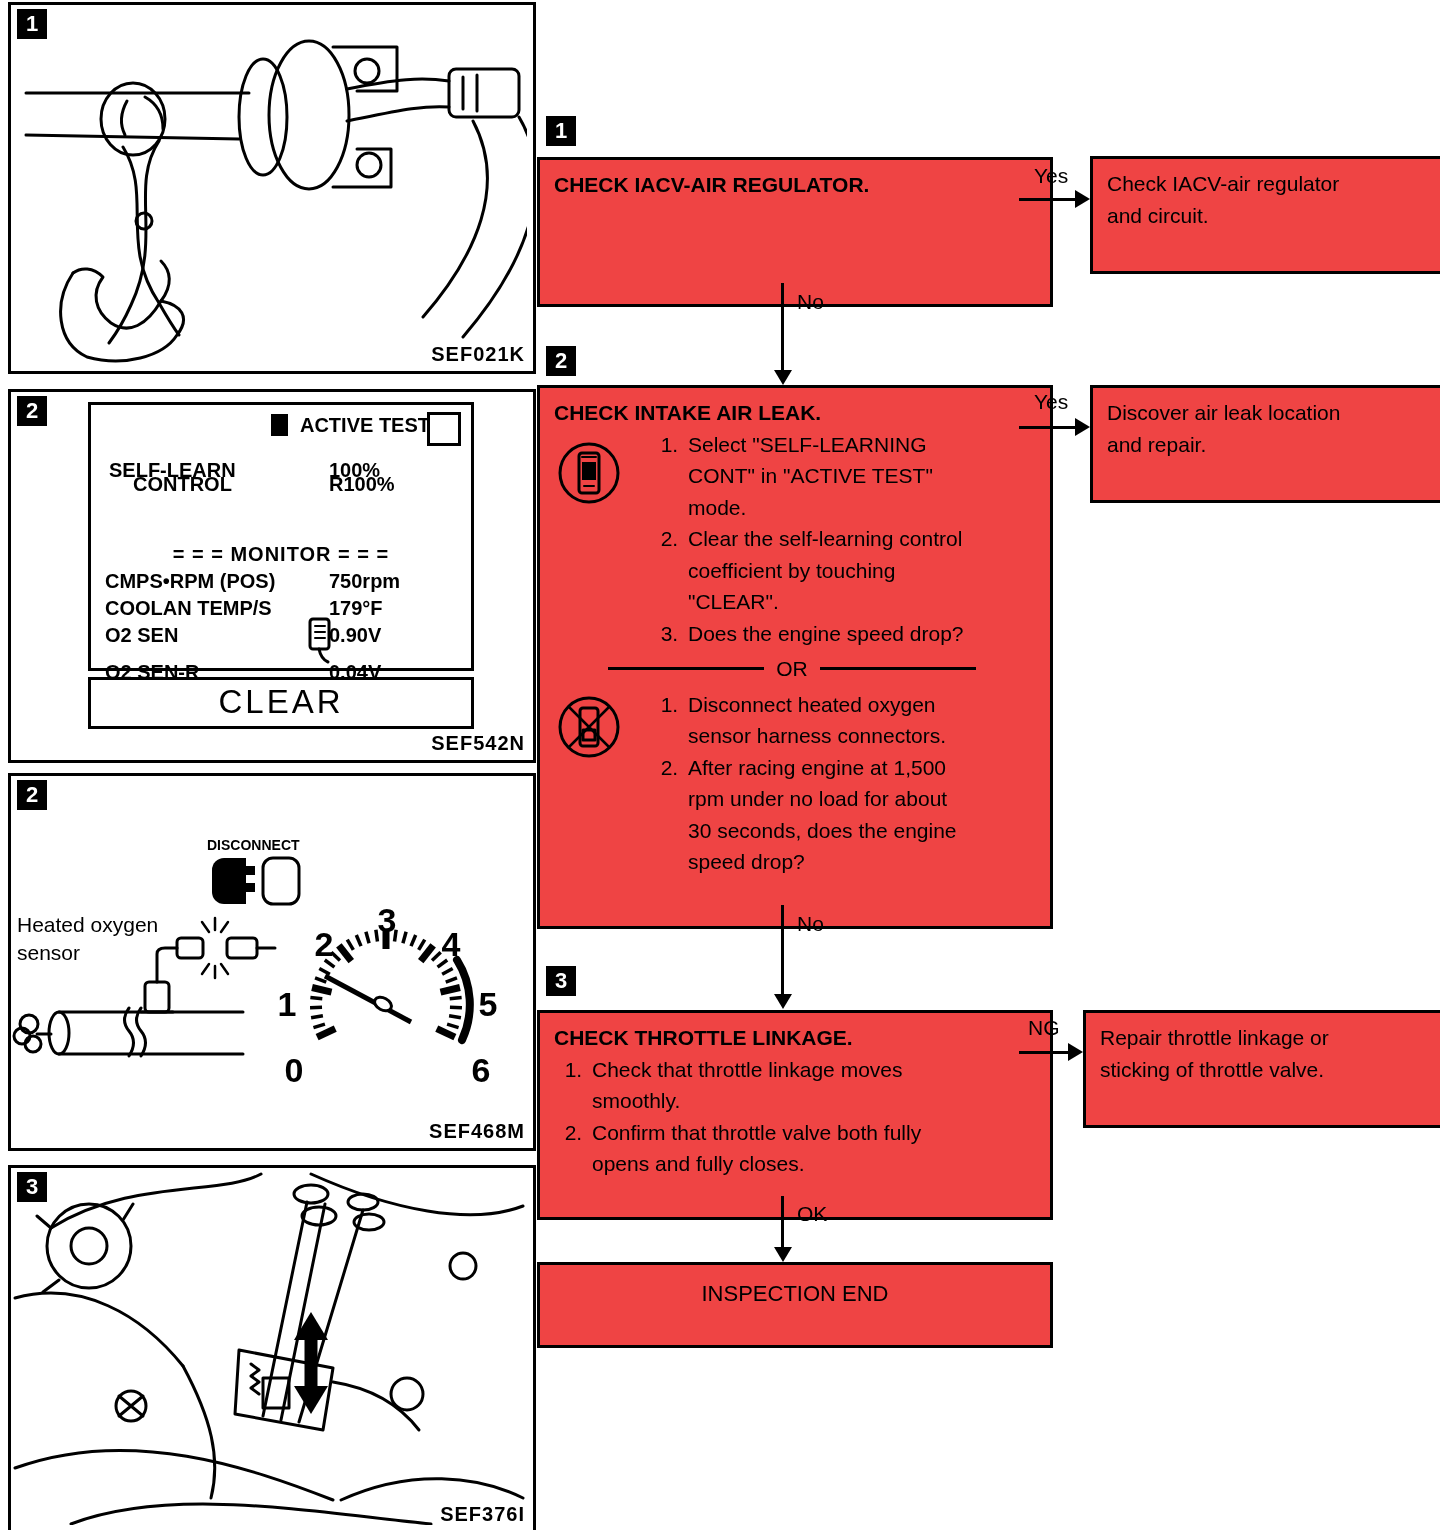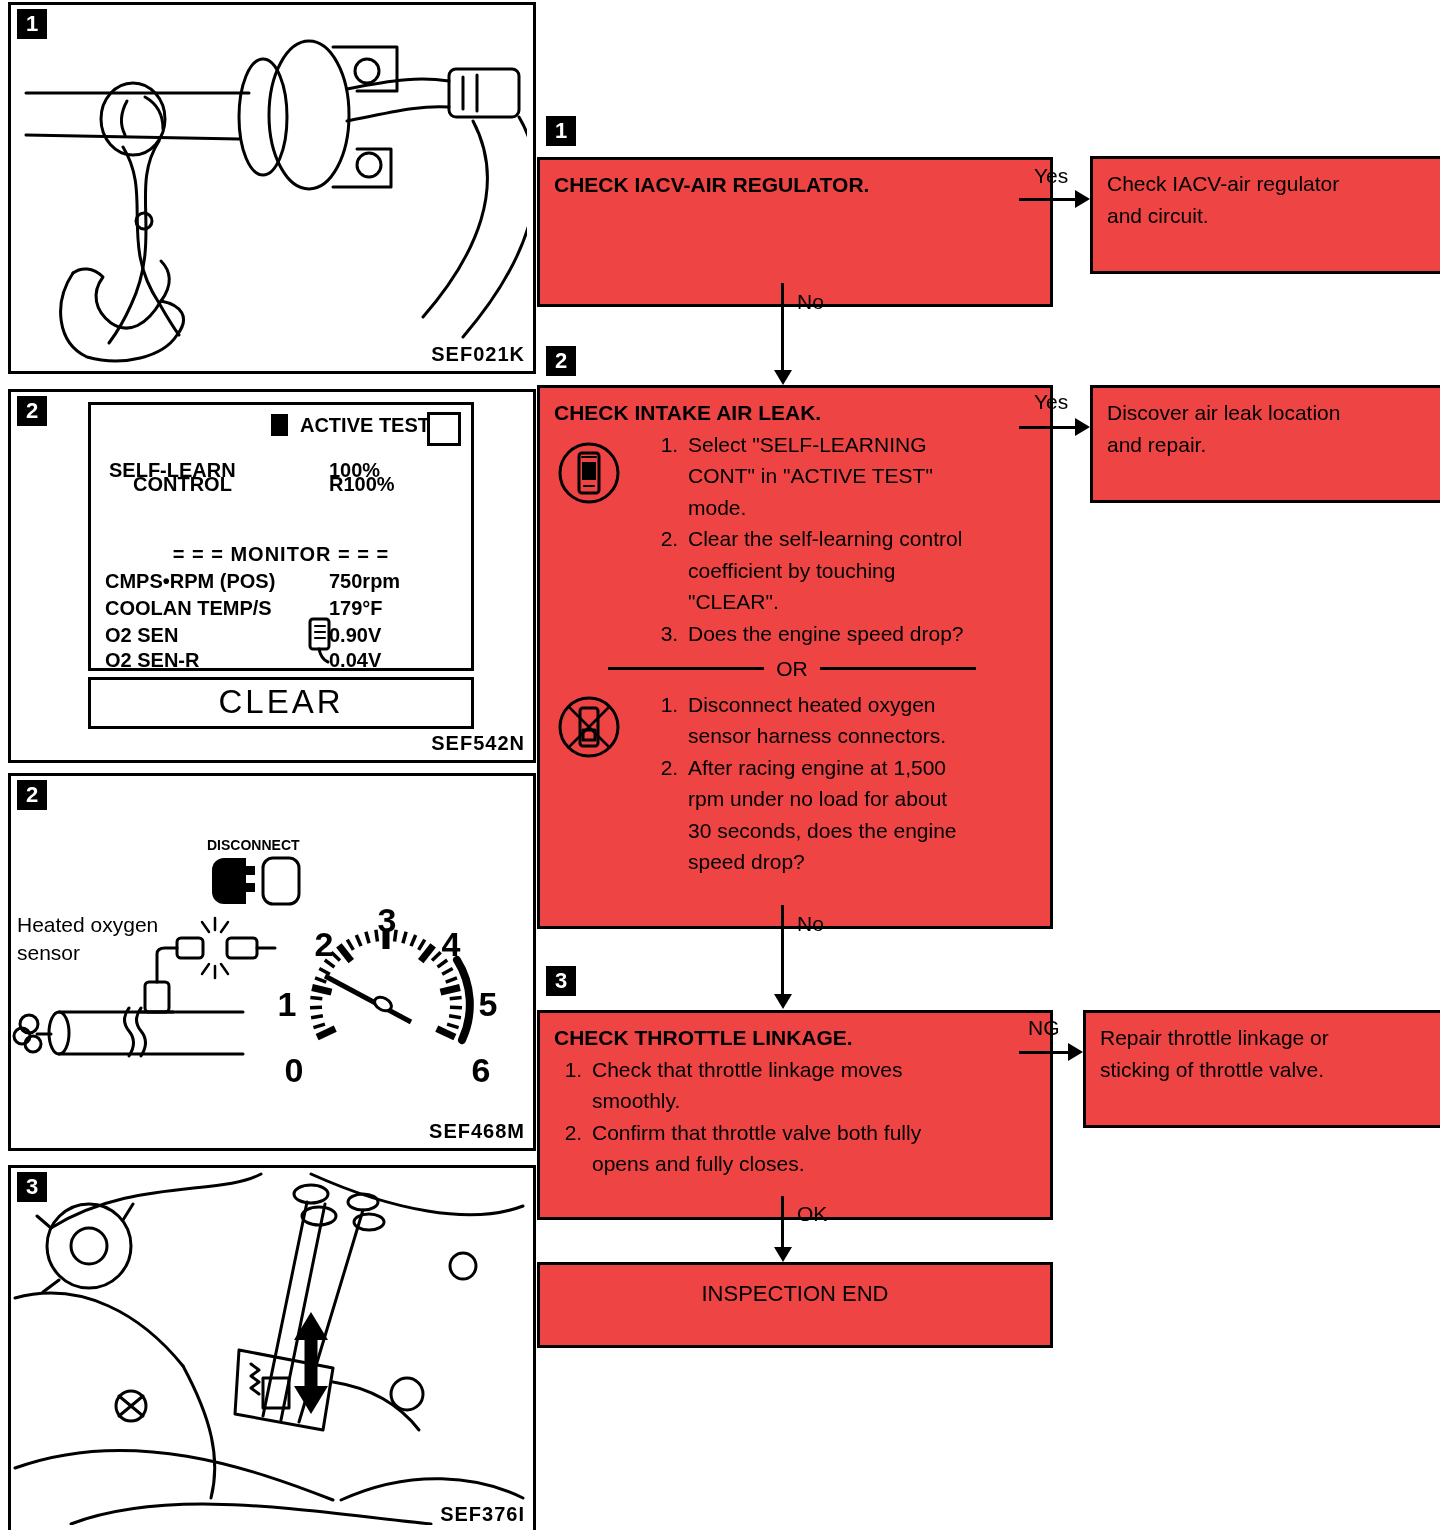--- a/index.html
+++ b/index.html
@@ -116,21 +116,21 @@
         <span class="v">750rpm</span>
       </div>
       <div class="srow" style="top:192px;">
         <span class="l" style="left:14px;text-align:right;">COOLAN TEMP/S</span>
         <span class="v">179°F</span>
       </div>
       <div class="srow" style="top:219px;">
         <span class="l" style="left:14px;text-align:center;">O2 SEN</span>
         <span class="v">0.90V</span>
       </div>
-      <div class="srow" style="top:244px;">
+      <div class="srow" style="top:256px;">
         <span class="l" style="left:14px;">O2 SEN-R</span>
         <span class="v">0.04V</span>
       </div>
 
       <div class="handicon">
         <svg width="28" height="48" viewBox="0 0 28 48">
           <rect class="ink" x="4" y="2" width="19" height="30" rx="3"></rect>
           <path class="ink" style="stroke-width:2" d="M9,9 h10 M9,15 h10 M9,21 h10"></path>
           <path class="ink" d="M13,32 q2,10 9,13"></path>
         </svg>

